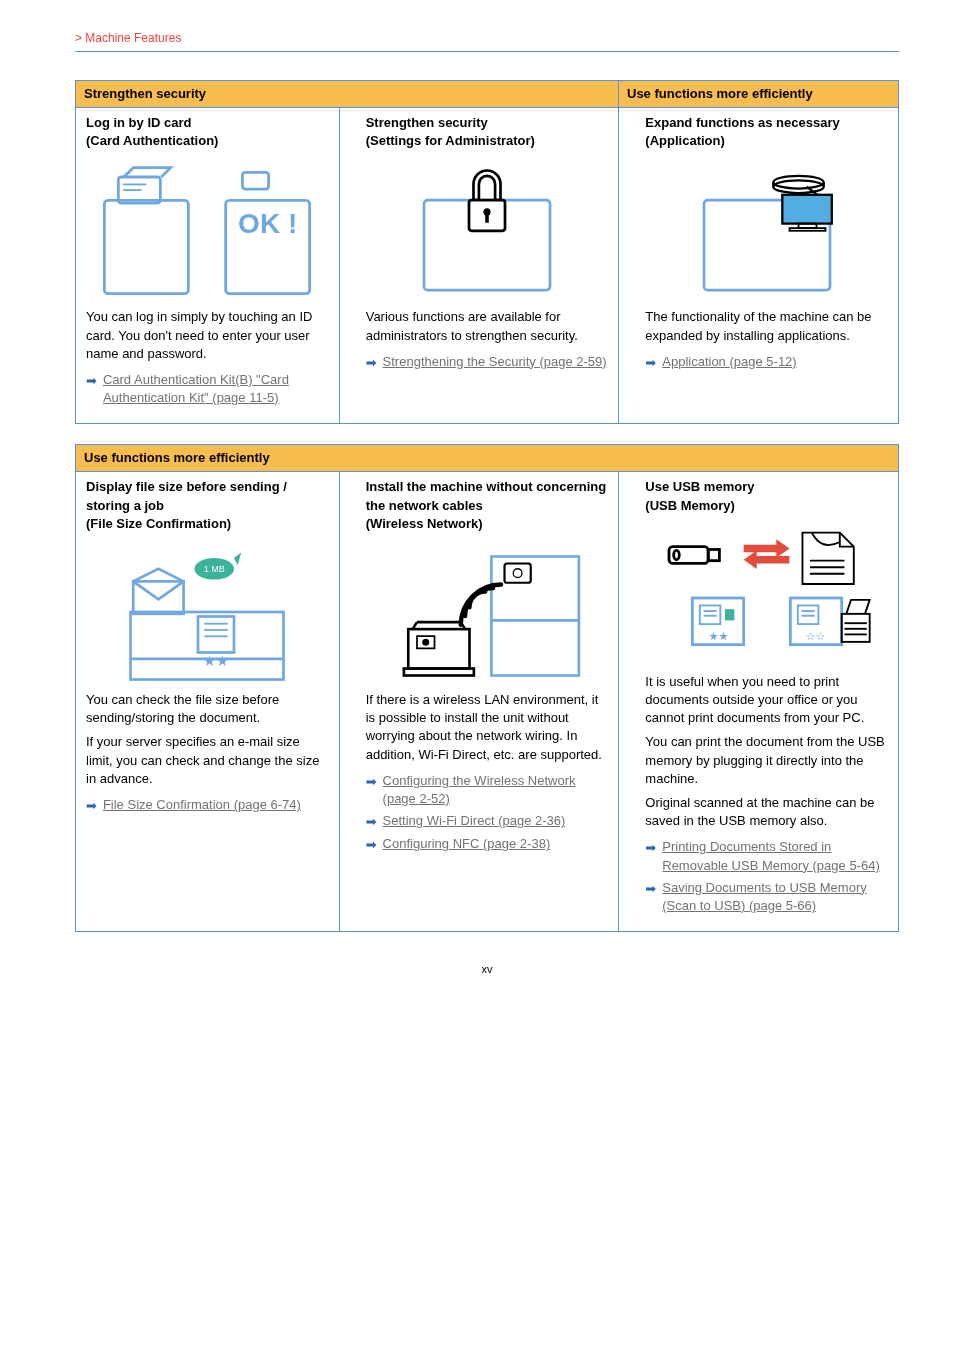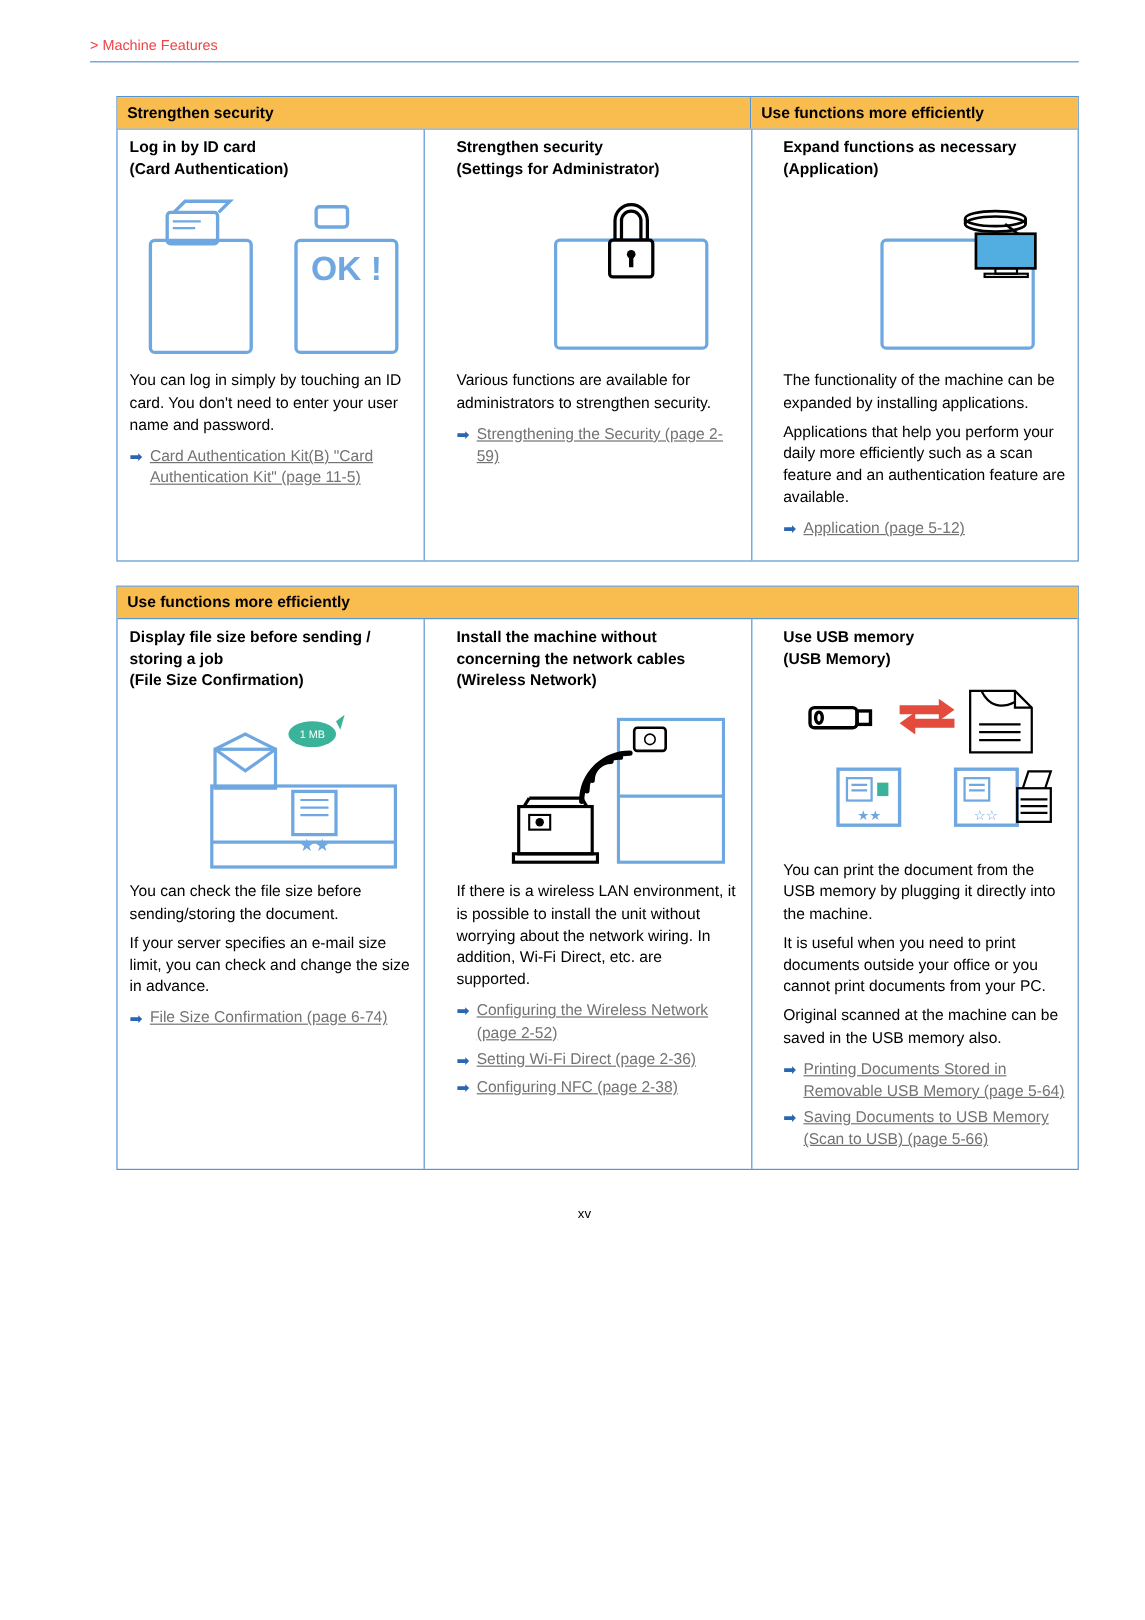--- a/index.html
+++ b/index.html
@@ -21,21 +21,20 @@
     margin-bottom: 4px;
   }
   .hr {
     height: 1px;
     background: #5694d4;
     margin-bottom: 28px;
   }
   .box {
     border: 1.5px solid #5694d4;
     margin-bottom: 20px;
-    margin-left: 22px;
   }
   .header-row {
     display: flex;
     border-bottom: 1px solid #5694d4;
   }
   .header-cell {
     background: #f9bc4e;
     padding: 4px 8px;
     font-weight: bold;
     font-size: 13px;
@@ -57,21 +56,21 @@
   .cell:last-child { border-right: none; }
   .cell-title {
     font-weight: bold;
     font-size: 13px;
     margin-bottom: 8px;
   }
   .illustration {
     height: 150px;
     display: flex;
     align-items: center;
-    justify-content: flex-end;
+    justify-content: center;
     text-decoration: underline;
   }
   .illustration svg { max-height: 140px; }
   .desc { margin-bottom: 6px; }
   .link-row {
     display: flex;
     align-items: flex-start;
     gap: 6px;
     margin-top: 2px;
     margin-bottom: 2px;
@@ -173,21 +172,20 @@
               <line x1="68" y1="18" x2="68" y2="23" stroke="#000" stroke-width="2.5"></line>
               <ellipse cx="40" cy="23" rx="28" ry="7" fill="none" stroke="#000" stroke-width="2.5" stroke-dasharray="0"></ellipse>
               <line x1="49" y1="23" x2="62" y2="33" stroke="#000" stroke-width="2.5"></line>
               <rect x="22" y="32" width="55" height="32" fill="#52aee0" stroke="#000" stroke-width="2.5"></rect>
               <rect x="40" y="64" width="20" height="5" fill="none" stroke="#000" stroke-width="2"></rect>
               <rect x="30" y="69" width="40" height="3" fill="none" stroke="#000" stroke-width="2"></rect>
             </g>
           </svg>
         </div>
         <div class="desc">The functionality of the machine can be expanded by installing applications.</div>
-        <div class="desc">Applications that help you perform your daily more efficiently such as a scan feature and an authentication feature are available.</div>
         <div class="link-row">
           <span class="link-arrow">➡</span>
           <span class="link-text">Application (page 5-12)</span>
         </div>
       </div>
     </div>
   </div>
 
   <div class="box">
     <div class="header-row">
@@ -321,22 +319,22 @@
 
             <g transform="translate(200,72)" stroke="#000" stroke-width="2" fill="none">
               <rect x="0" y="20" width="30" height="30"></rect>
               <path d="M 5 20 l 5 -15 h 20 l -5 15"></path>
               <line x1="3" y1="30" x2="27" y2="30"></line>
               <line x1="3" y1="36" x2="27" y2="36"></line>
               <line x1="3" y1="42" x2="27" y2="42"></line>
             </g>
           </svg>
         </div>
+        <div class="desc">It is useful when you need to print documents outside your office or you cannot print documents from your PC.</div>
         <div class="desc">You can print the document from the USB memory by plugging it directly into the machine.</div>
-        <div class="desc">It is useful when you need to print documents outside your office or you cannot print documents from your PC.</div>
         <div class="desc">Original scanned at the machine can be saved in the USB memory also.</div>
         <div class="link-row">
           <span class="link-arrow">➡</span>
           <span class="link-text">Printing Documents Stored in Removable USB Memory (page 5-64)</span>
         </div>
         <div class="link-row">
           <span class="link-arrow">➡</span>
           <span class="link-text">Saving Documents to USB Memory (Scan to USB) (page 5-66)</span>
         </div>
       </div>

